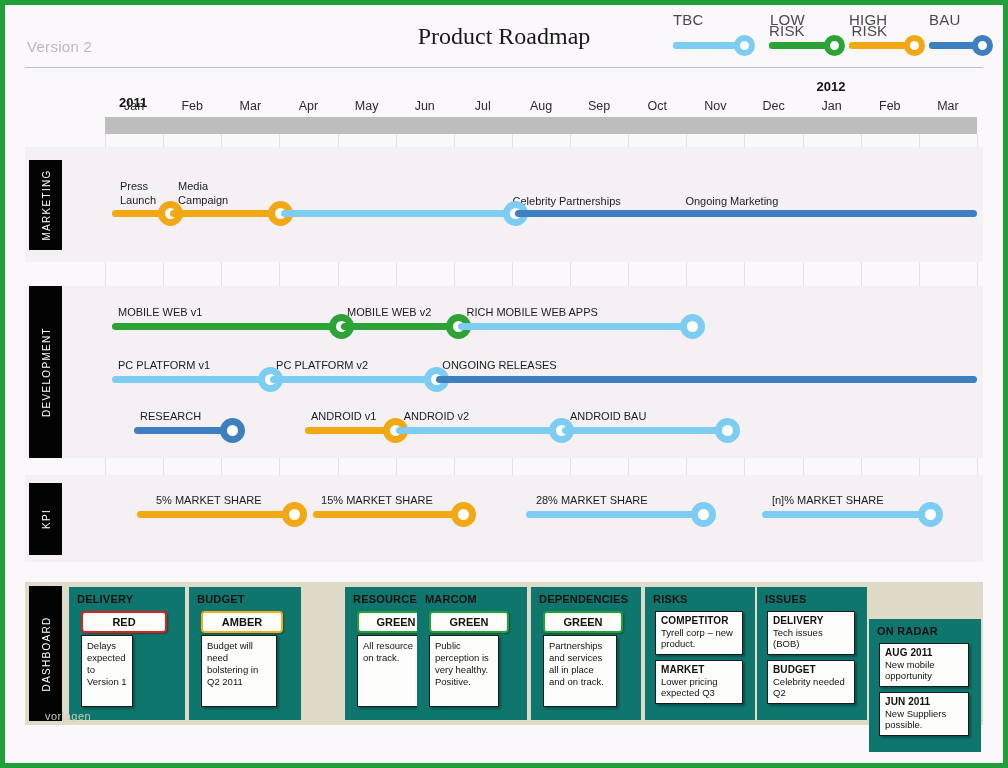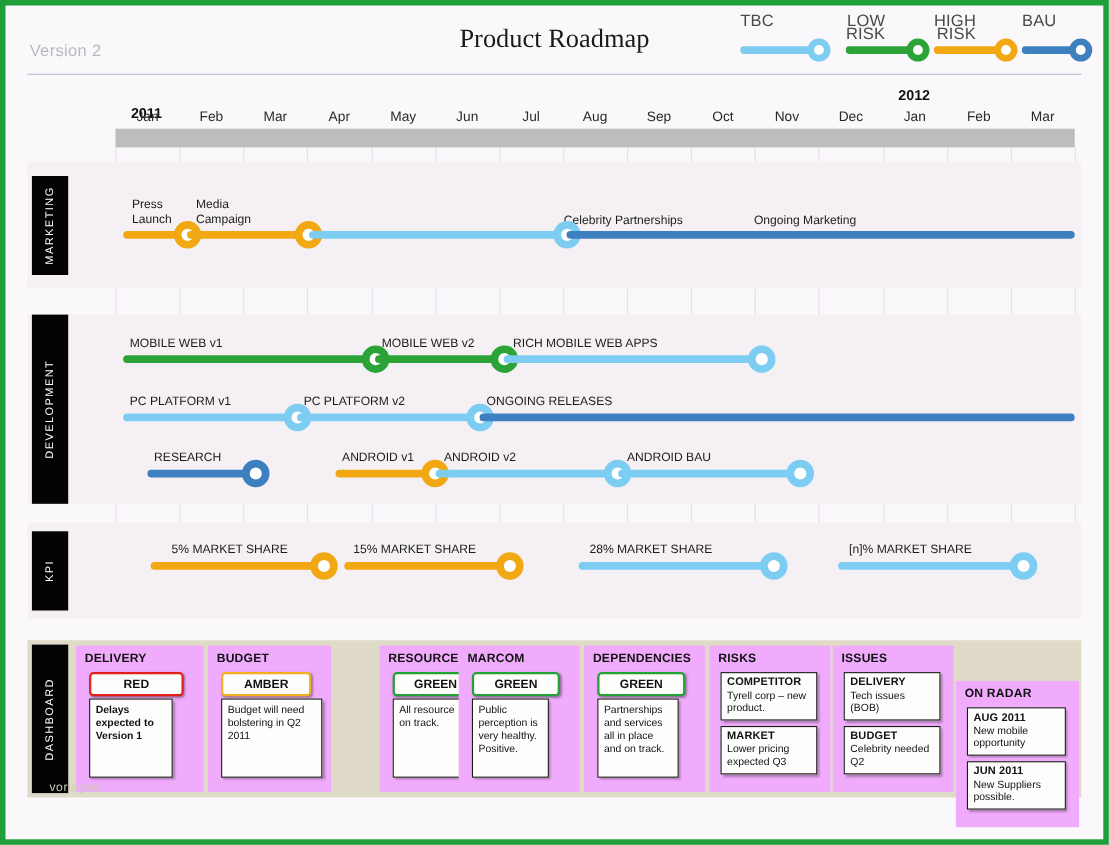--- a/index.html
+++ b/index.html
@@ -79,21 +79,21 @@
   }
   .dashbar{
     position:absolute;left:4px;top:4px;width:33px;height:135px;background:#030303;
   }
   .dashbar span{
     display:block;position:absolute;left:50%;top:50%;
     transform:translate(-50%,-50%) rotate(-90deg);
     white-space:nowrap;font-size:10px;letter-spacing:1.3px;color:#fff;
   }
   .dcol{
-    position:absolute;top:5px;height:133px;background:#f0abfc;
+    position:absolute;top:5px;height:133px;background:#0f766e;
     box-sizing:border-box;
   }
   .dcol .ch{
     position:absolute;left:8px;top:6px;font-size:11px;font-weight:bold;color:#111;
     letter-spacing:.2px;white-space:nowrap;
   }
   .rag{
     position:absolute;left:12px;top:24px;height:18px;
     border:2px solid #888;border-radius:4px;background:#fdfdfb;
     font-size:11px;font-weight:bold;color:#111;text-align:center;line-height:18px;
@@ -264,26 +264,26 @@
     </div>
 
   <div class="dash">
     <div class="dashbar">
       <span>DASHBOARD</span>
     </div>
     <div id="dash-cols">
         <div class="dcol" style="left: 44px; width: 116px;">
           <div class="ch">DELIVERY</div>
           <div class="rag" style="width: 82px; border-color: rgb(224, 32, 27);">RED</div>
-          <div class="note" style="width: 76px; height: 72px; font-weight: bold;">Delays expected to Version 1</div>
+          <div class="note" style="width: 52px; height: 72px;">Delays expected to Version 1</div>
         </div>
         <div class="dcol" style="left: 164px; width: 112px;">
           <div class="ch">BUDGET</div>
           <div class="rag" style="width: 78px; border-color: rgb(242, 176, 30);">AMBER</div>
-          <div class="note" style="width: 92px; height: 72px;">Budget will need bolstering in Q2 2011</div>
+          <div class="note" style="width: 76px; height: 72px;">Budget will need bolstering in Q2 2011</div>
         </div>
         <div class="dcol" style="left: 280px; width: 108px; margin-left: 40px;">
           <div class="ch">RESOURCE</div>
           <div class="rag" style="width: 74px; border-color: rgb(35, 162, 51);">GREEN</div>
           <div class="note" style="width: 68px; height: 72px;">All resource on track.</div>
         </div>
         <div class="dcol" style="left: 392px; width: 110px;">
           <div class="ch">MARCOM</div>
           <div class="rag" style="width: 76px; border-color: rgb(35, 162, 51);">GREEN</div>
           <div class="note" style="width: 70px; height: 72px;">Public perception is very healthy. Positive.</div>

